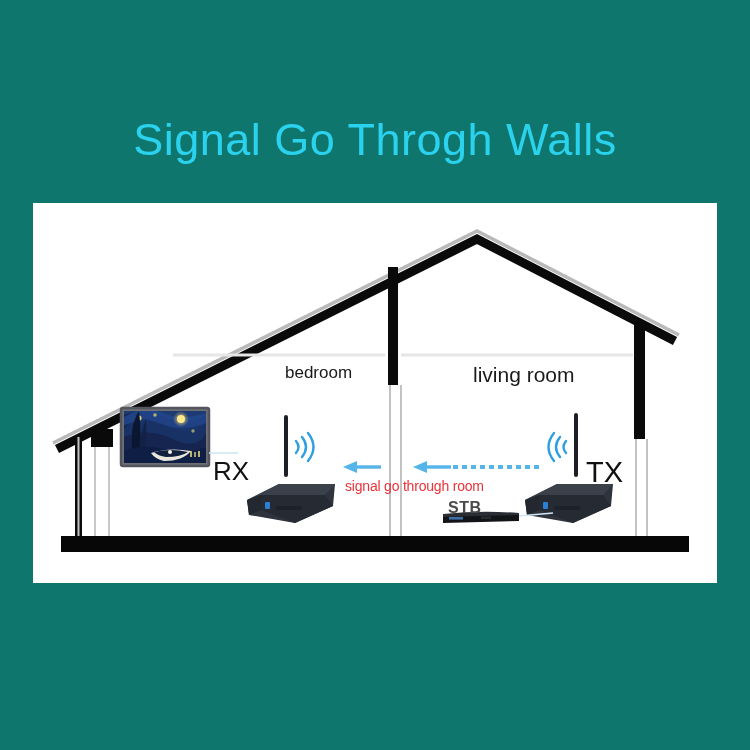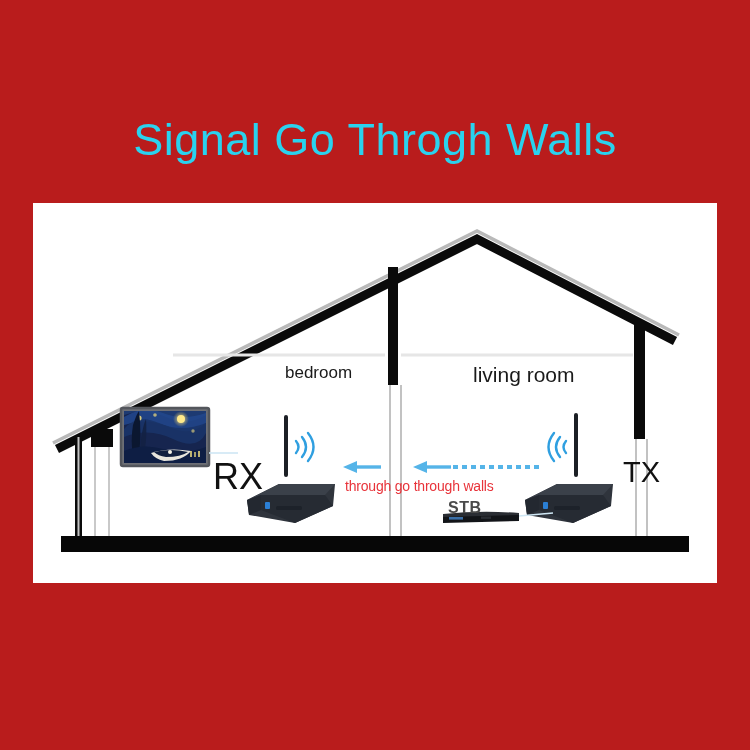--- a/index.html
+++ b/index.html
@@ -12,21 +12,21 @@
     background: #e4e7ed;
     font-family: "Liberation Sans", sans-serif;
     overflow: hidden;
     position: relative;
   }
   #page {
     position: absolute;
     left: 0; top: 0;
     width: 750px;
     height: 750px;
-    background: #b91c1c;
+    background: #0f766e;
   }
 
   
   #title {
     position: absolute;
     left: 0;
     top: 112px;
     width: 750px;
     text-align: center;
     font-size: 45px;
@@ -72,31 +72,30 @@
   }
   #label-livingroom {
     left: 440px;
     top: 160px;
     font-size: 21px;
     color: #1a1a1a;
   }
   #label-rx {
     left: 180px;
     top: 253px;
-    font-size: 36px;
+    font-size: 26px;
     color: #111111;
     font-weight: 400;
   }
   #label-tx {
     left: 553px;
     top: 253px;
     font-size: 29px;
     color: #111111;
     font-weight: 400;
-    margin-left: 37px;
   }
   #label-signal {
     left: 312px;
     top: 275px;
     font-size: 14px;
     color: #e8333a;
     font-weight: 400;
     letter-spacing: -0.2px;
   }
   #label-stb {
@@ -275,19 +274,19 @@
       </svg>
 
       <div class="scene-label" id="label-bedroom">bedroom</div>
 
       <div class="scene-label" id="label-livingroom">living room</div>
 
       <div class="scene-label" id="label-rx">RX</div>
 
       <div class="scene-label" id="label-tx">TX</div>
 
-      <div class="scene-label" id="label-signal">through go through walls</div>
+      <div class="scene-label" id="label-signal">signal go through room</div>
 
       <div class="scene-label" id="label-stb">STB</div>
 
     </div>
   </div>
 </div>
 
 </body></html>

